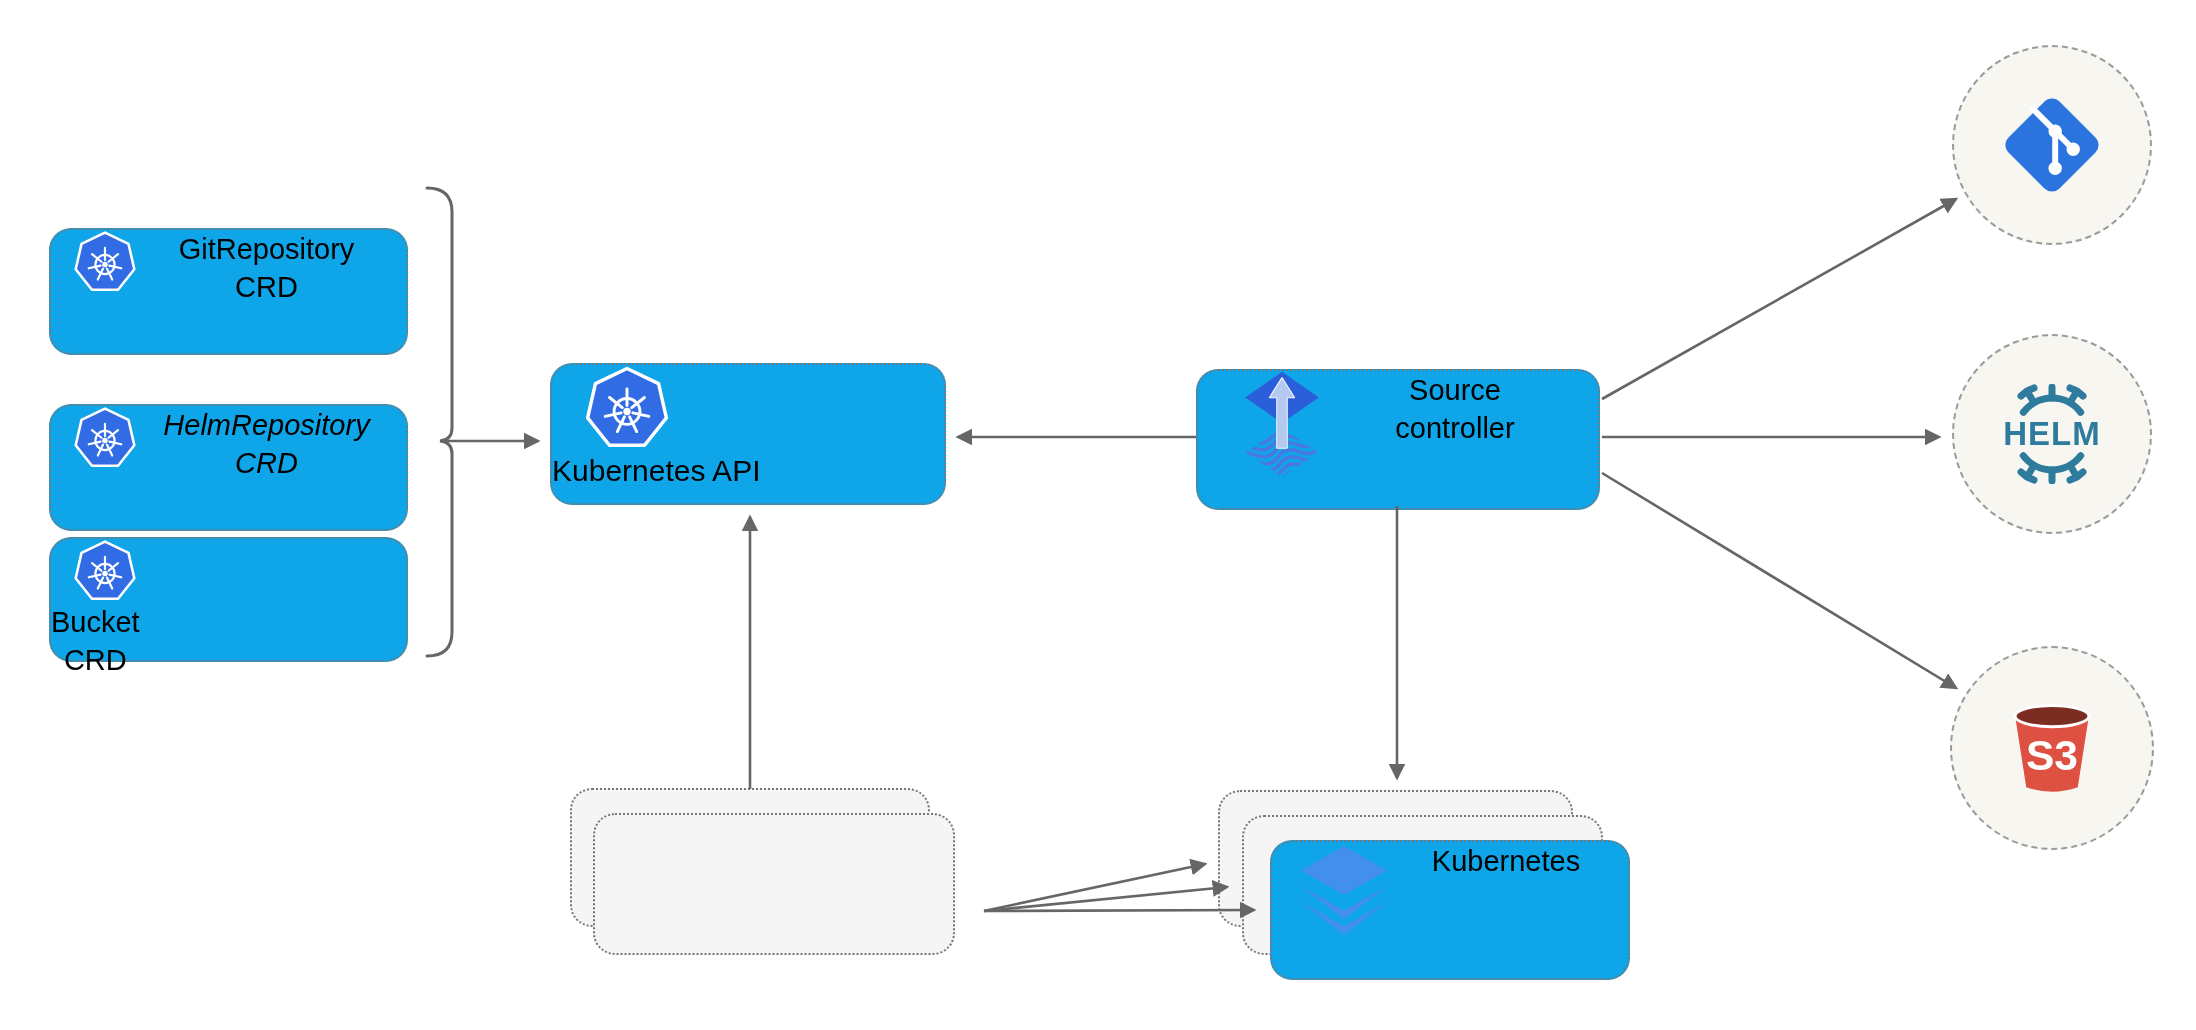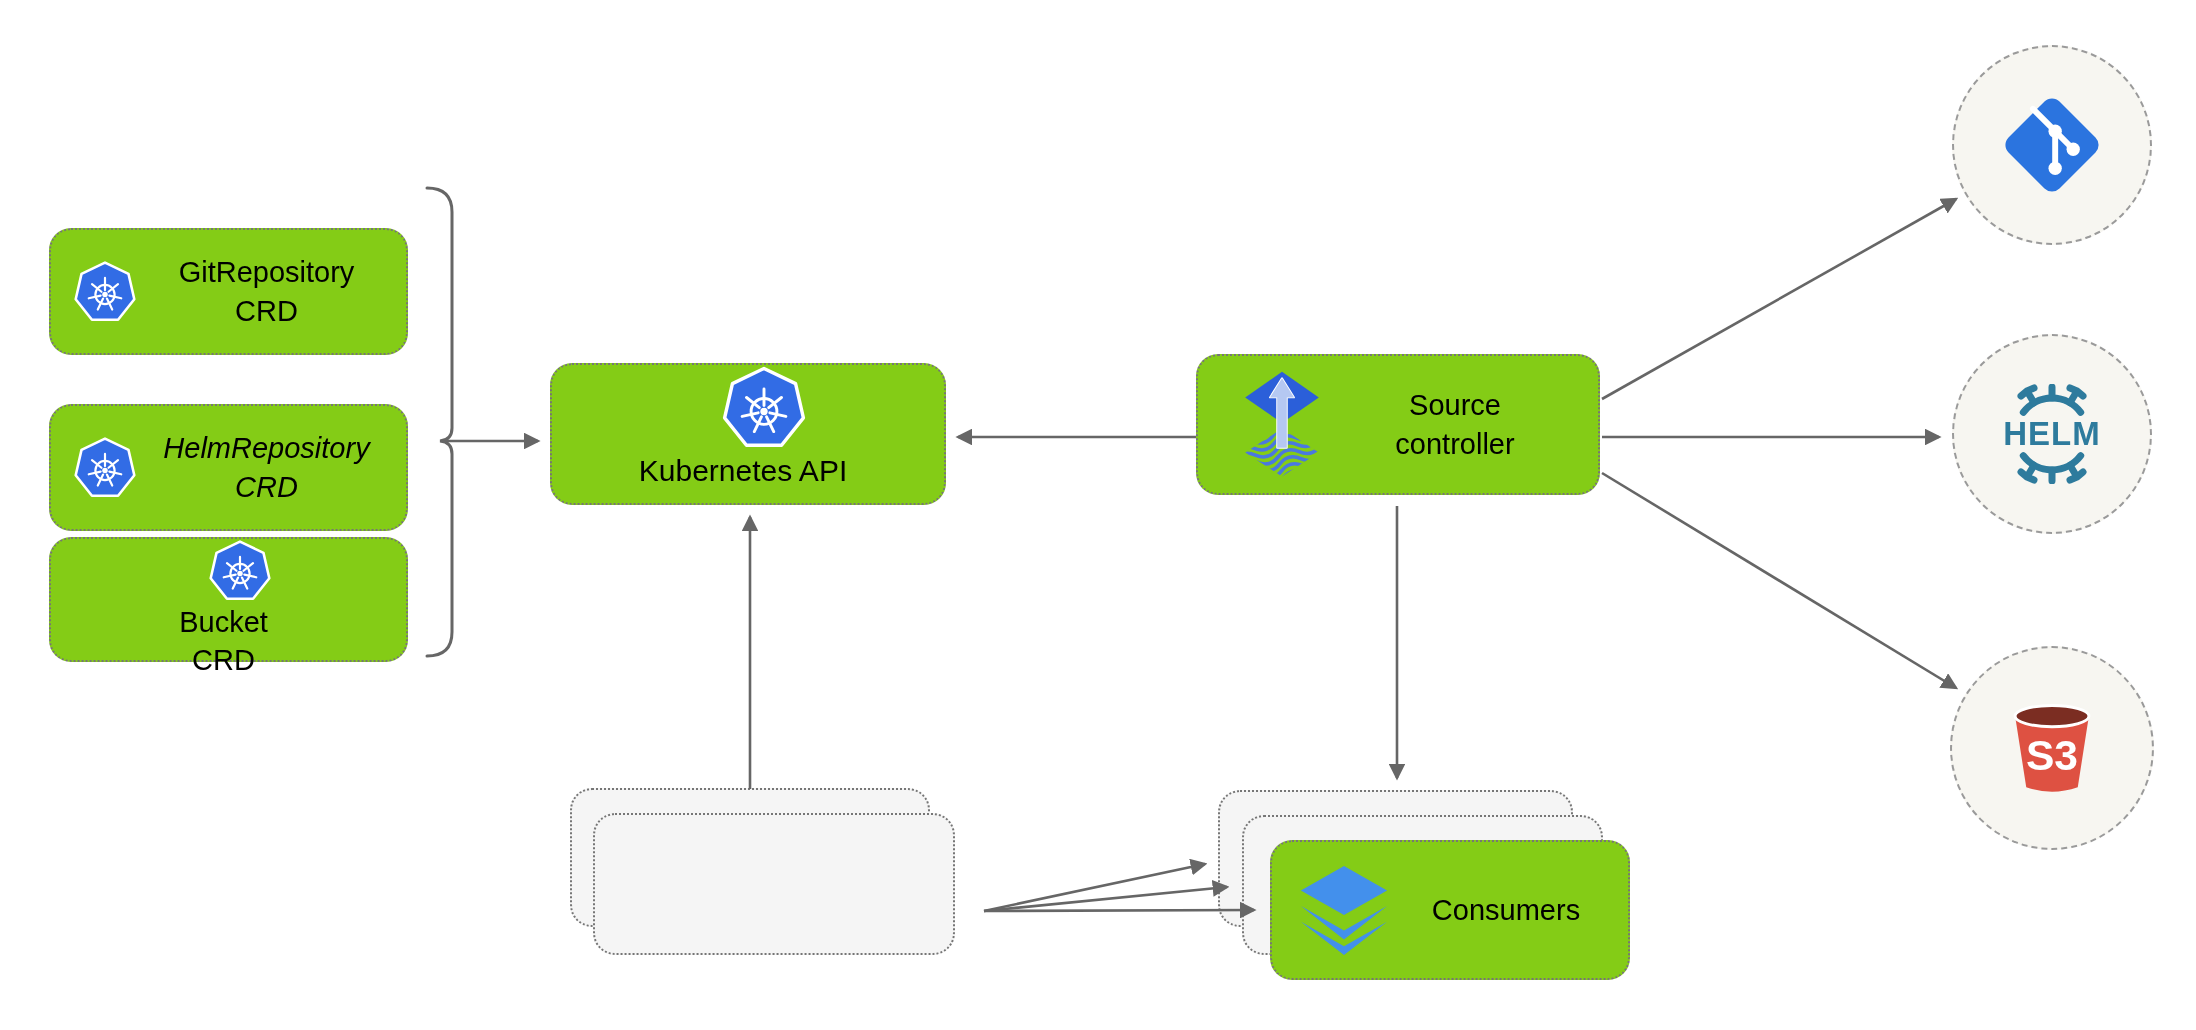--- a/index.html
+++ b/index.html
@@ -7,26 +7,26 @@
     position:relative;
     width:2196px;height:1030px;
     background:#ffffff;
     overflow:hidden;
     font-family:"Liberation Sans","DejaVu Sans",sans-serif;
     color:#000;
   }
   
   .node{
     position:absolute;
-    background:#84cc16;
+    background:#0ea5e9;
     border:2px dotted #767676;
     border-radius:22px;
     box-sizing:border-box;
     display:flex;
-    align-items:center;
+    align-items:flex-start;
   }
   .node .label{
     flex:1;
     text-align:center;
     font-size:29px;
     line-height:1.32;
     padding-right:10px;
   }
   .stack-ghost{
     position:absolute;
@@ -161,40 +161,40 @@
       </div>
     </div>
 
     <div class="node" style="left:550px;top:363px;width:396px;height:142px;flex-direction:column;">
       <svg class="icon" width="86" height="86" style="margin-left:32px">
           <use href="#sym-k8s"></use>
         </svg>
       <div class="label" style="font-size:30px">Kubernetes API</div>
     </div>
 
-    <div class="node" style="left:1196px;top:354px;width:404px;height:141px;">
+    <div class="node" style="left:1196px;top:369px;width:404px;height:141px;">
       <svg class="icon" width="80" height="108" style="margin-left:44px">
           <use href="#sym-flux"></use>
         </svg>
       <div class="label">
         <div>Source</div>
         <div>controller</div>
       </div>
     </div>
 
     <div class="stack-ghost" style="left:570px;top:788px;width:360px;height:139px;"></div>
     <div class="stack-ghost" style="left:593px;top:813px;width:362px;height:142px;"></div>
 
     <div class="stack-ghost" style="left:1218px;top:790px;width:355px;height:137px;"></div>
     <div class="stack-ghost" style="left:1242px;top:815px;width:361px;height:140px;"></div>
     <div class="node" style="left:1270px;top:840px;width:360px;height:140px;">
       <svg class="icon" width="100" height="96" style="margin-left:22px">
           <use href="#sym-layers"></use>
         </svg>
-      <div class="label">Consumers</div>
+      <div class="label">Kubernetes</div>
     </div>
 
     <div class="ext-circle" style="left:1952px;top:45px;">
       <svg class="icon" width="106" height="106">
           <use href="#sym-git"></use>
         </svg>
     </div>
     <div class="ext-circle" style="left:1952px;top:334px;">
       <svg class="icon" width="140" height="100">
           <use href="#sym-helm"></use>

